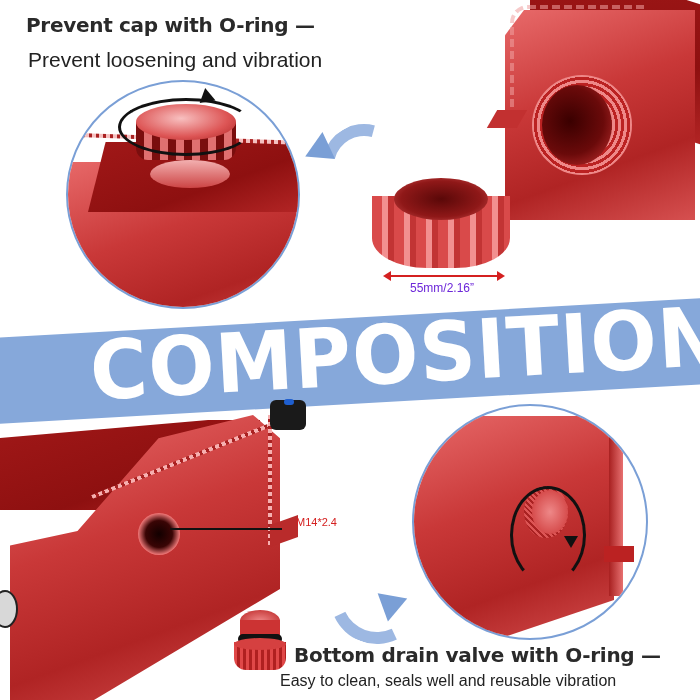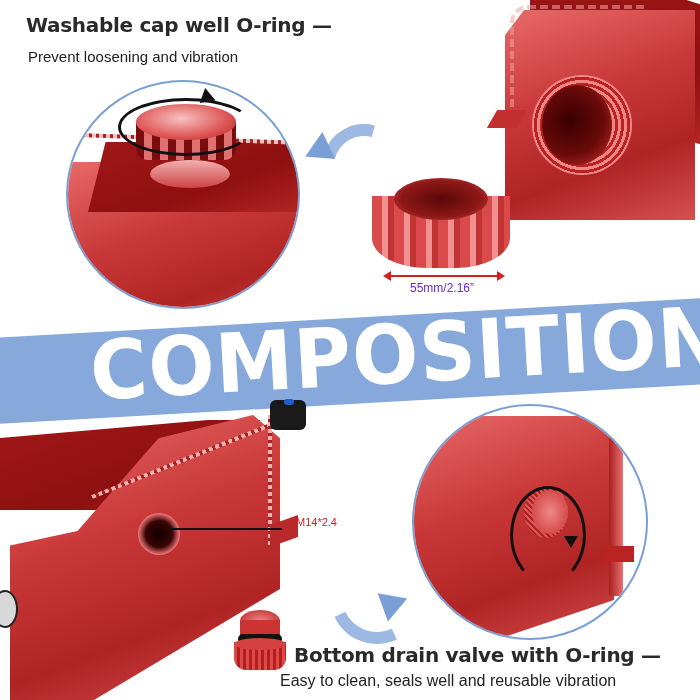--- a/index.html
+++ b/index.html
@@ -21,22 +21,22 @@
 <div class="abs" style="left:470px;top:0;width:230px;height:230px;">
   <div class="abs metal-dark" style="left:60px;top:-20px;width:190px;height:140px;transform:skewY(18deg);"></div>
   <div class="abs metal" style="left:35px;top:10px;width:190px;height:210px;clip-path:polygon(10% 0,100% 0,100% 100%,0 100%,0 12%);"></div>
   <div class="abs weld" style="left:40px;top:5px;width:130px;height:110px;border-right:none;border-bottom:none;opacity:.55;border-radius:18px 0 0 0;"></div>
   <div class="abs" style="left:22px;top:110px;width:30px;height:18px;background:#c23030;transform:skewX(-30deg);"></div>
 
   <div class="abs" style="left:62px;top:75px;width:100px;height:100px;border-radius:50%;background:repeating-radial-gradient(circle,#e88 0 3px,#b22 3px 6px);"></div>
   <div class="abs" style="left:72px;top:85px;width:70px;height:80px;border-radius:50%;background:radial-gradient(circle at 40% 45%,#3a0000 0%,#6a0a0a 55%,#c33 100%);"></div>
 </div>
 
-<div class="abs h-bold" style="left:26px;top:13px;font-size:20px;">Washable cap well O-ring —</div>
-<div class="abs sub" style="left:28px;top:48px;font-size:15px;">Prevent loosening and vibration</div>
+<div class="abs h-bold" style="left:26px;top:13px;font-size:20px;">Prevent cap with O-ring —</div>
+<div class="abs sub" style="left:28px;top:48px;font-size:21px;">Prevent loosening and vibration</div>
 
 <div class="abs circle" style="left:66px;top:80px;width:230px;height:225px;">
   <div class="abs metal" style="left:-10px;top:80px;width:260px;height:170px;"></div>
   <div class="abs metal-dark" style="left:20px;top:60px;width:220px;height:70px;clip-path:polygon(8% 0,100% 0,100% 100%,0 100%);"></div>
   <div class="abs" style="left:10px;top:55px;width:225px;height:4px;background:repeating-linear-gradient(90deg,#f5c0c0 0 4px,#a22 4px 7px);transform:rotate(2deg);"></div>
 
   <div class="abs" style="left:82px;top:78px;width:80px;height:28px;border-radius:50%;background:linear-gradient(180deg,#f3b0b0,#c44);"></div>
 
   <div class="abs" style="left:68px;top:22px;width:100px;height:60px;">
     <div class="abs" style="left:0;top:18px;width:100px;height:38px;border-radius:0 0 12px 12px;background:repeating-linear-gradient(90deg,#7a0e0e 0 8px,#e07070 8px 16px);"></div>

